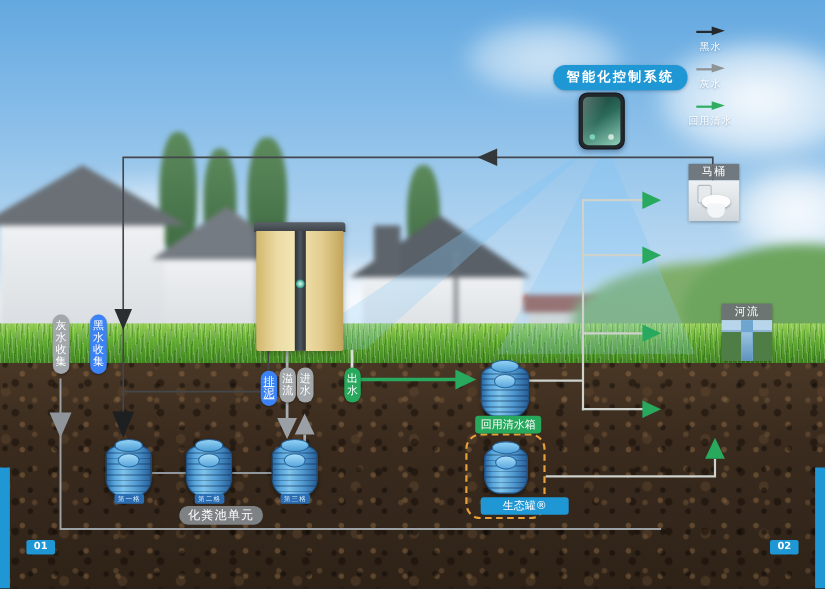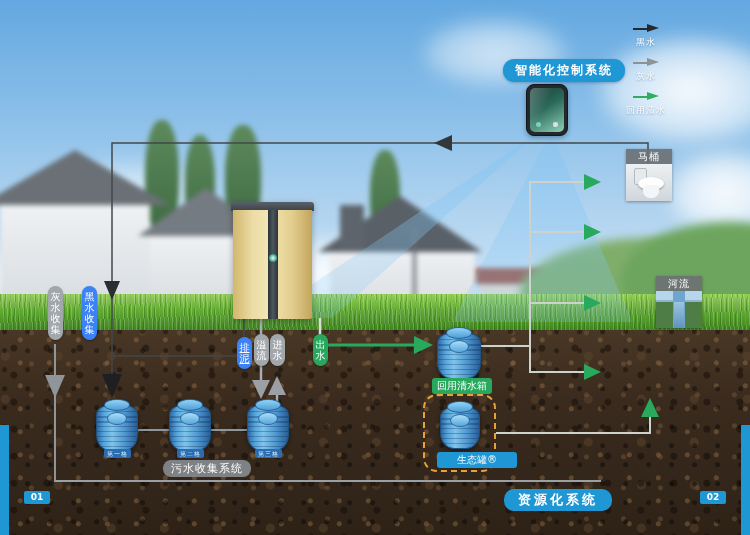--- a/index.html
+++ b/index.html
@@ -292,21 +292,21 @@
       <div class="tbody"></div>
   </div>
   <div class="tank" style="left:247px;top:399px;">
     <div class="cap"></div>
       <div class="hatch"></div>
       <div class="tbody"></div>
   </div>
   <div class="tank-tag" style="left:104px;top:449px;">第一格</div>
   <div class="tank-tag" style="left:177px;top:449px;">第二格</div>
   <div class="tank-tag" style="left:255px;top:449px;">第三格</div>
-  <div class="graybadge" style="left:163px;top:460px;">污水收集系统</div>
+  <div class="graybadge" style="left:163px;top:460px;">化粪池单元</div>
 
   <div class="tank" style="left:437px;top:327px;width:44px;">
     <div class="cap"></div>
       <div class="hatch"></div>
       <div class="tbody"></div>
   </div>
   <div class="greenbadge" style="left:432px;top:378px;">回用清水箱</div>
 
   <div class="ecobox"></div>
   <div class="tank" style="left:440px;top:401px;width:40px;height:48px;">
@@ -322,20 +322,19 @@
       <div class="t-tank"></div>
       <div class="t-seat"></div>
       <div class="t-base"></div>
     </div>
   </div>
   <div class="dest-card" style="left:656px;top:276px;">
     <div class="dest-label">河流</div>
     <div class="dest-img img-river"></div>
   </div>
 
-  <div class="sysbadge" style="left:504px;top:489px;">资源化系统</div>
 
   <div class="edge-strip" style="left:0;"></div>
   <div class="edge-strip" style="left:741px;"></div>
   <div class="page-tab" style="left:24px;">01</div>
   <div class="page-tab" style="left:700px;">02</div>
 
 </div>
 
 </body></html>

